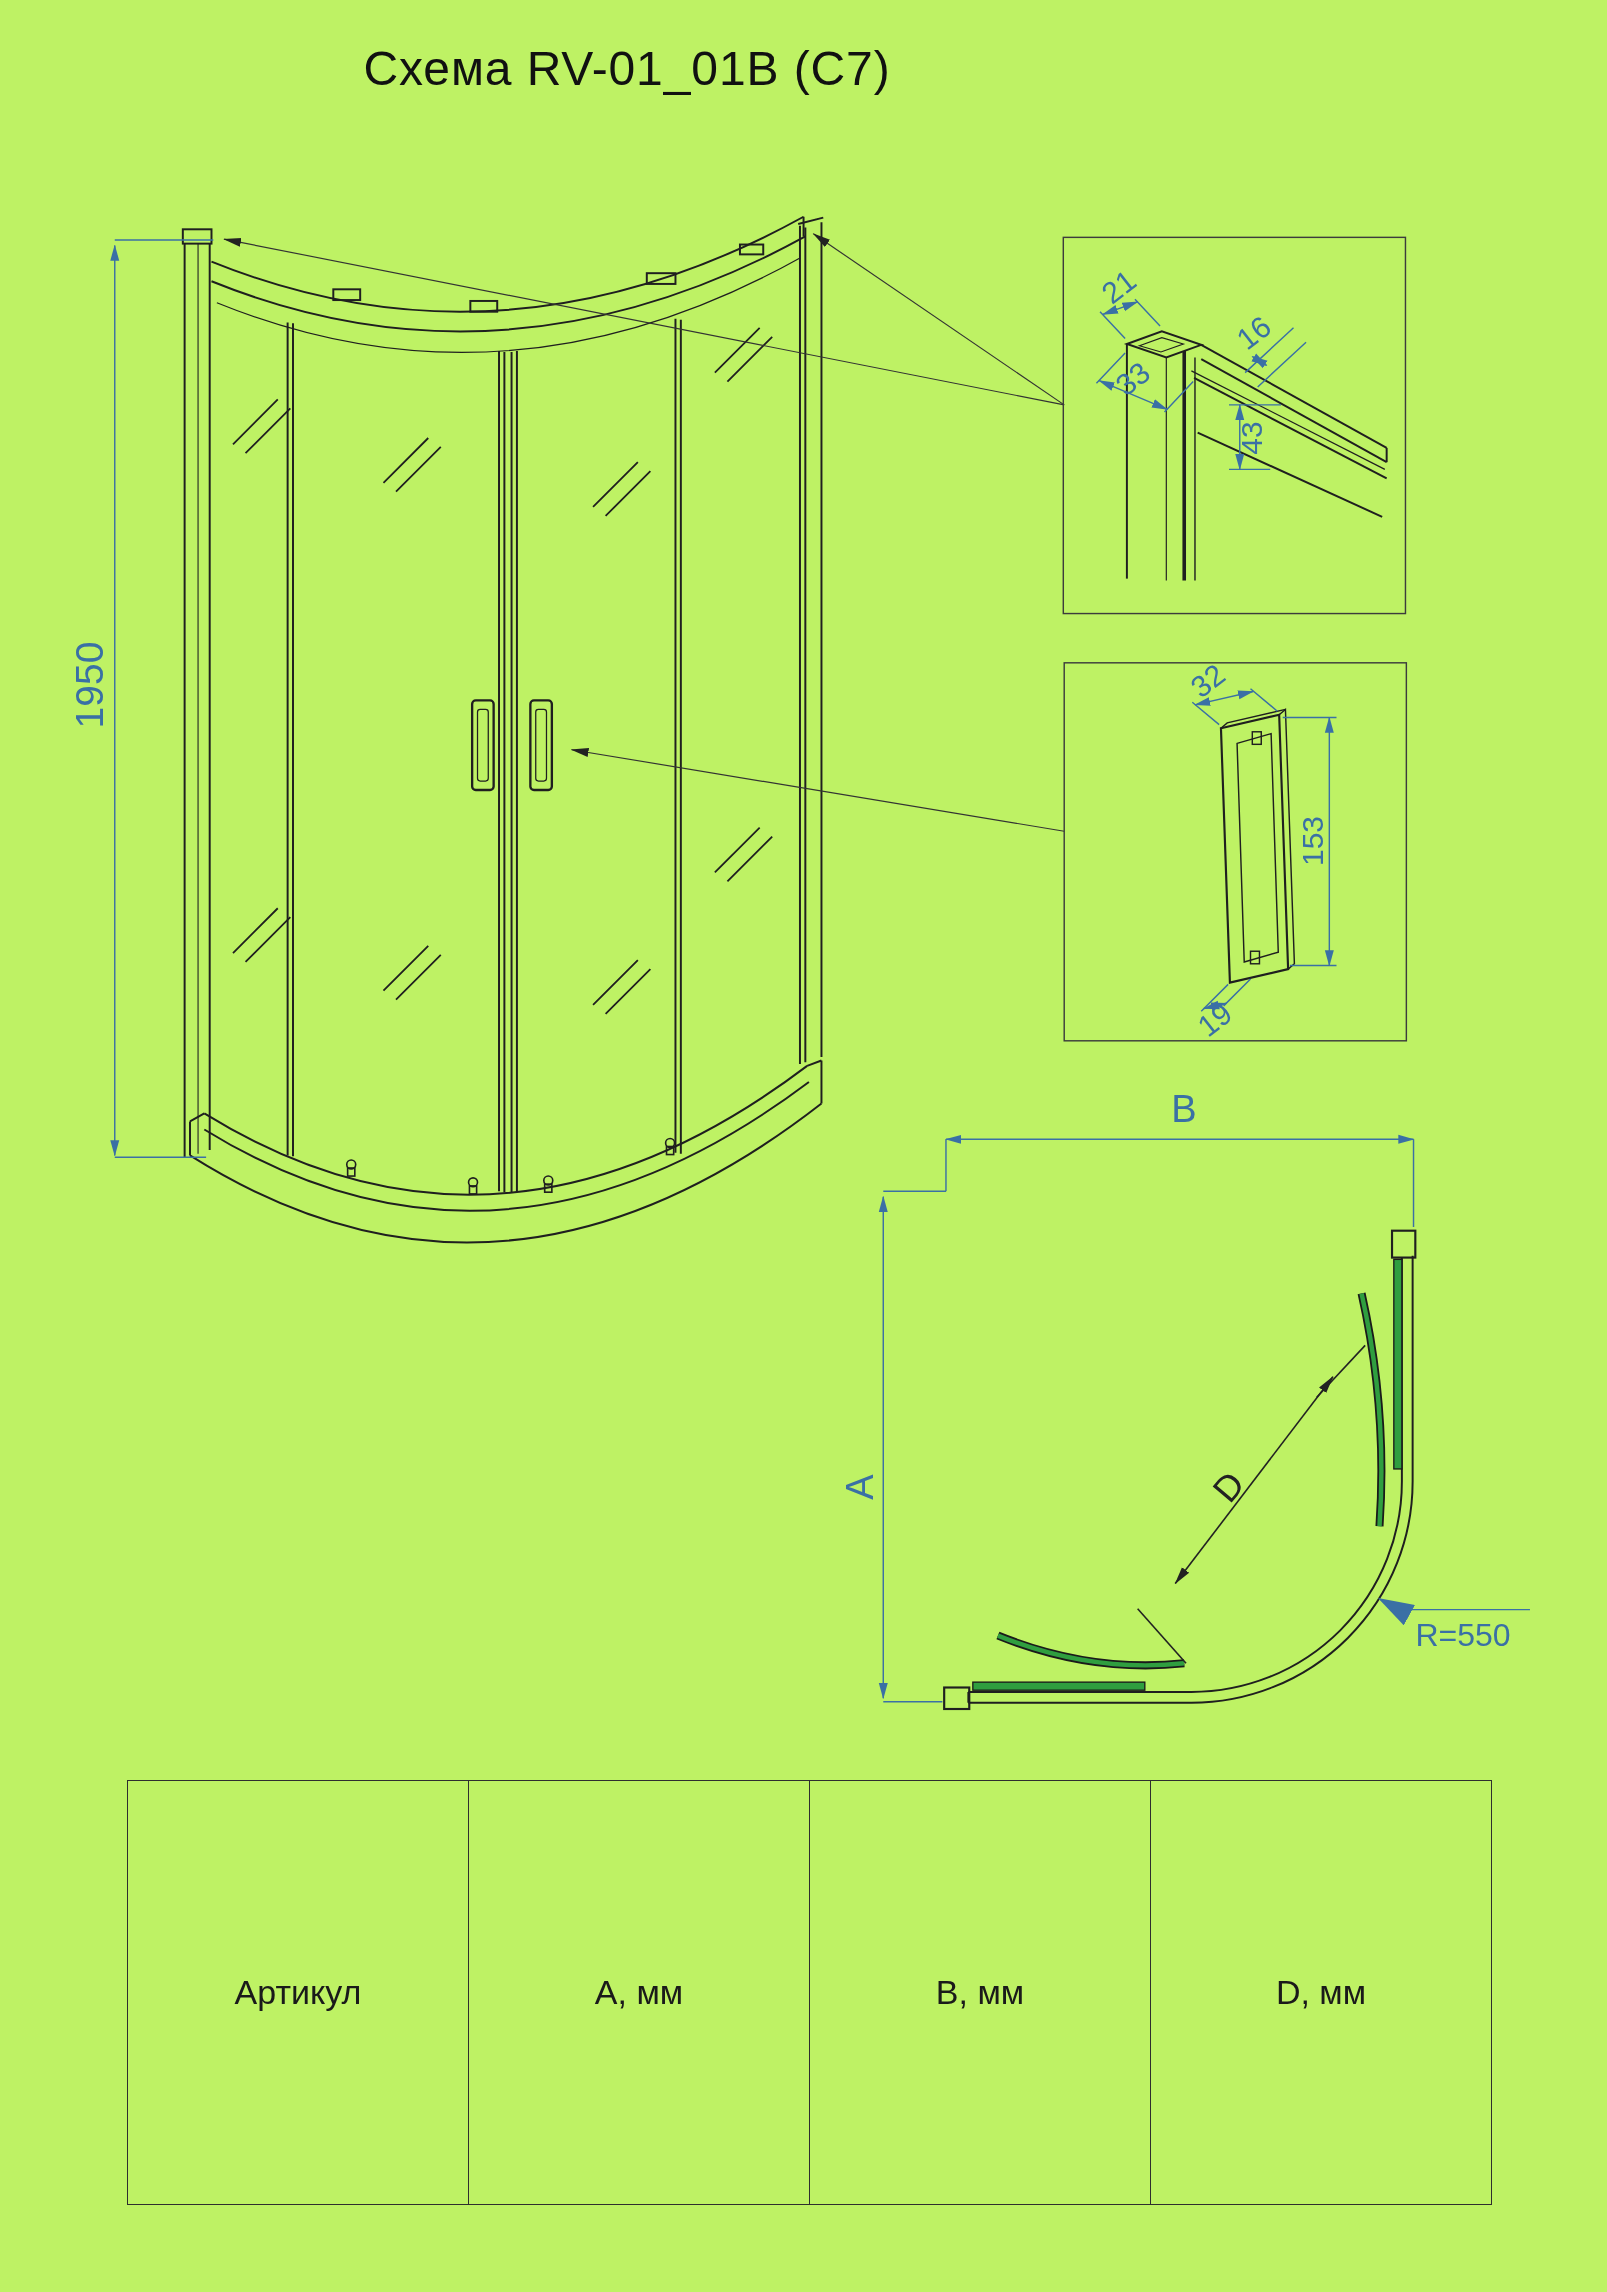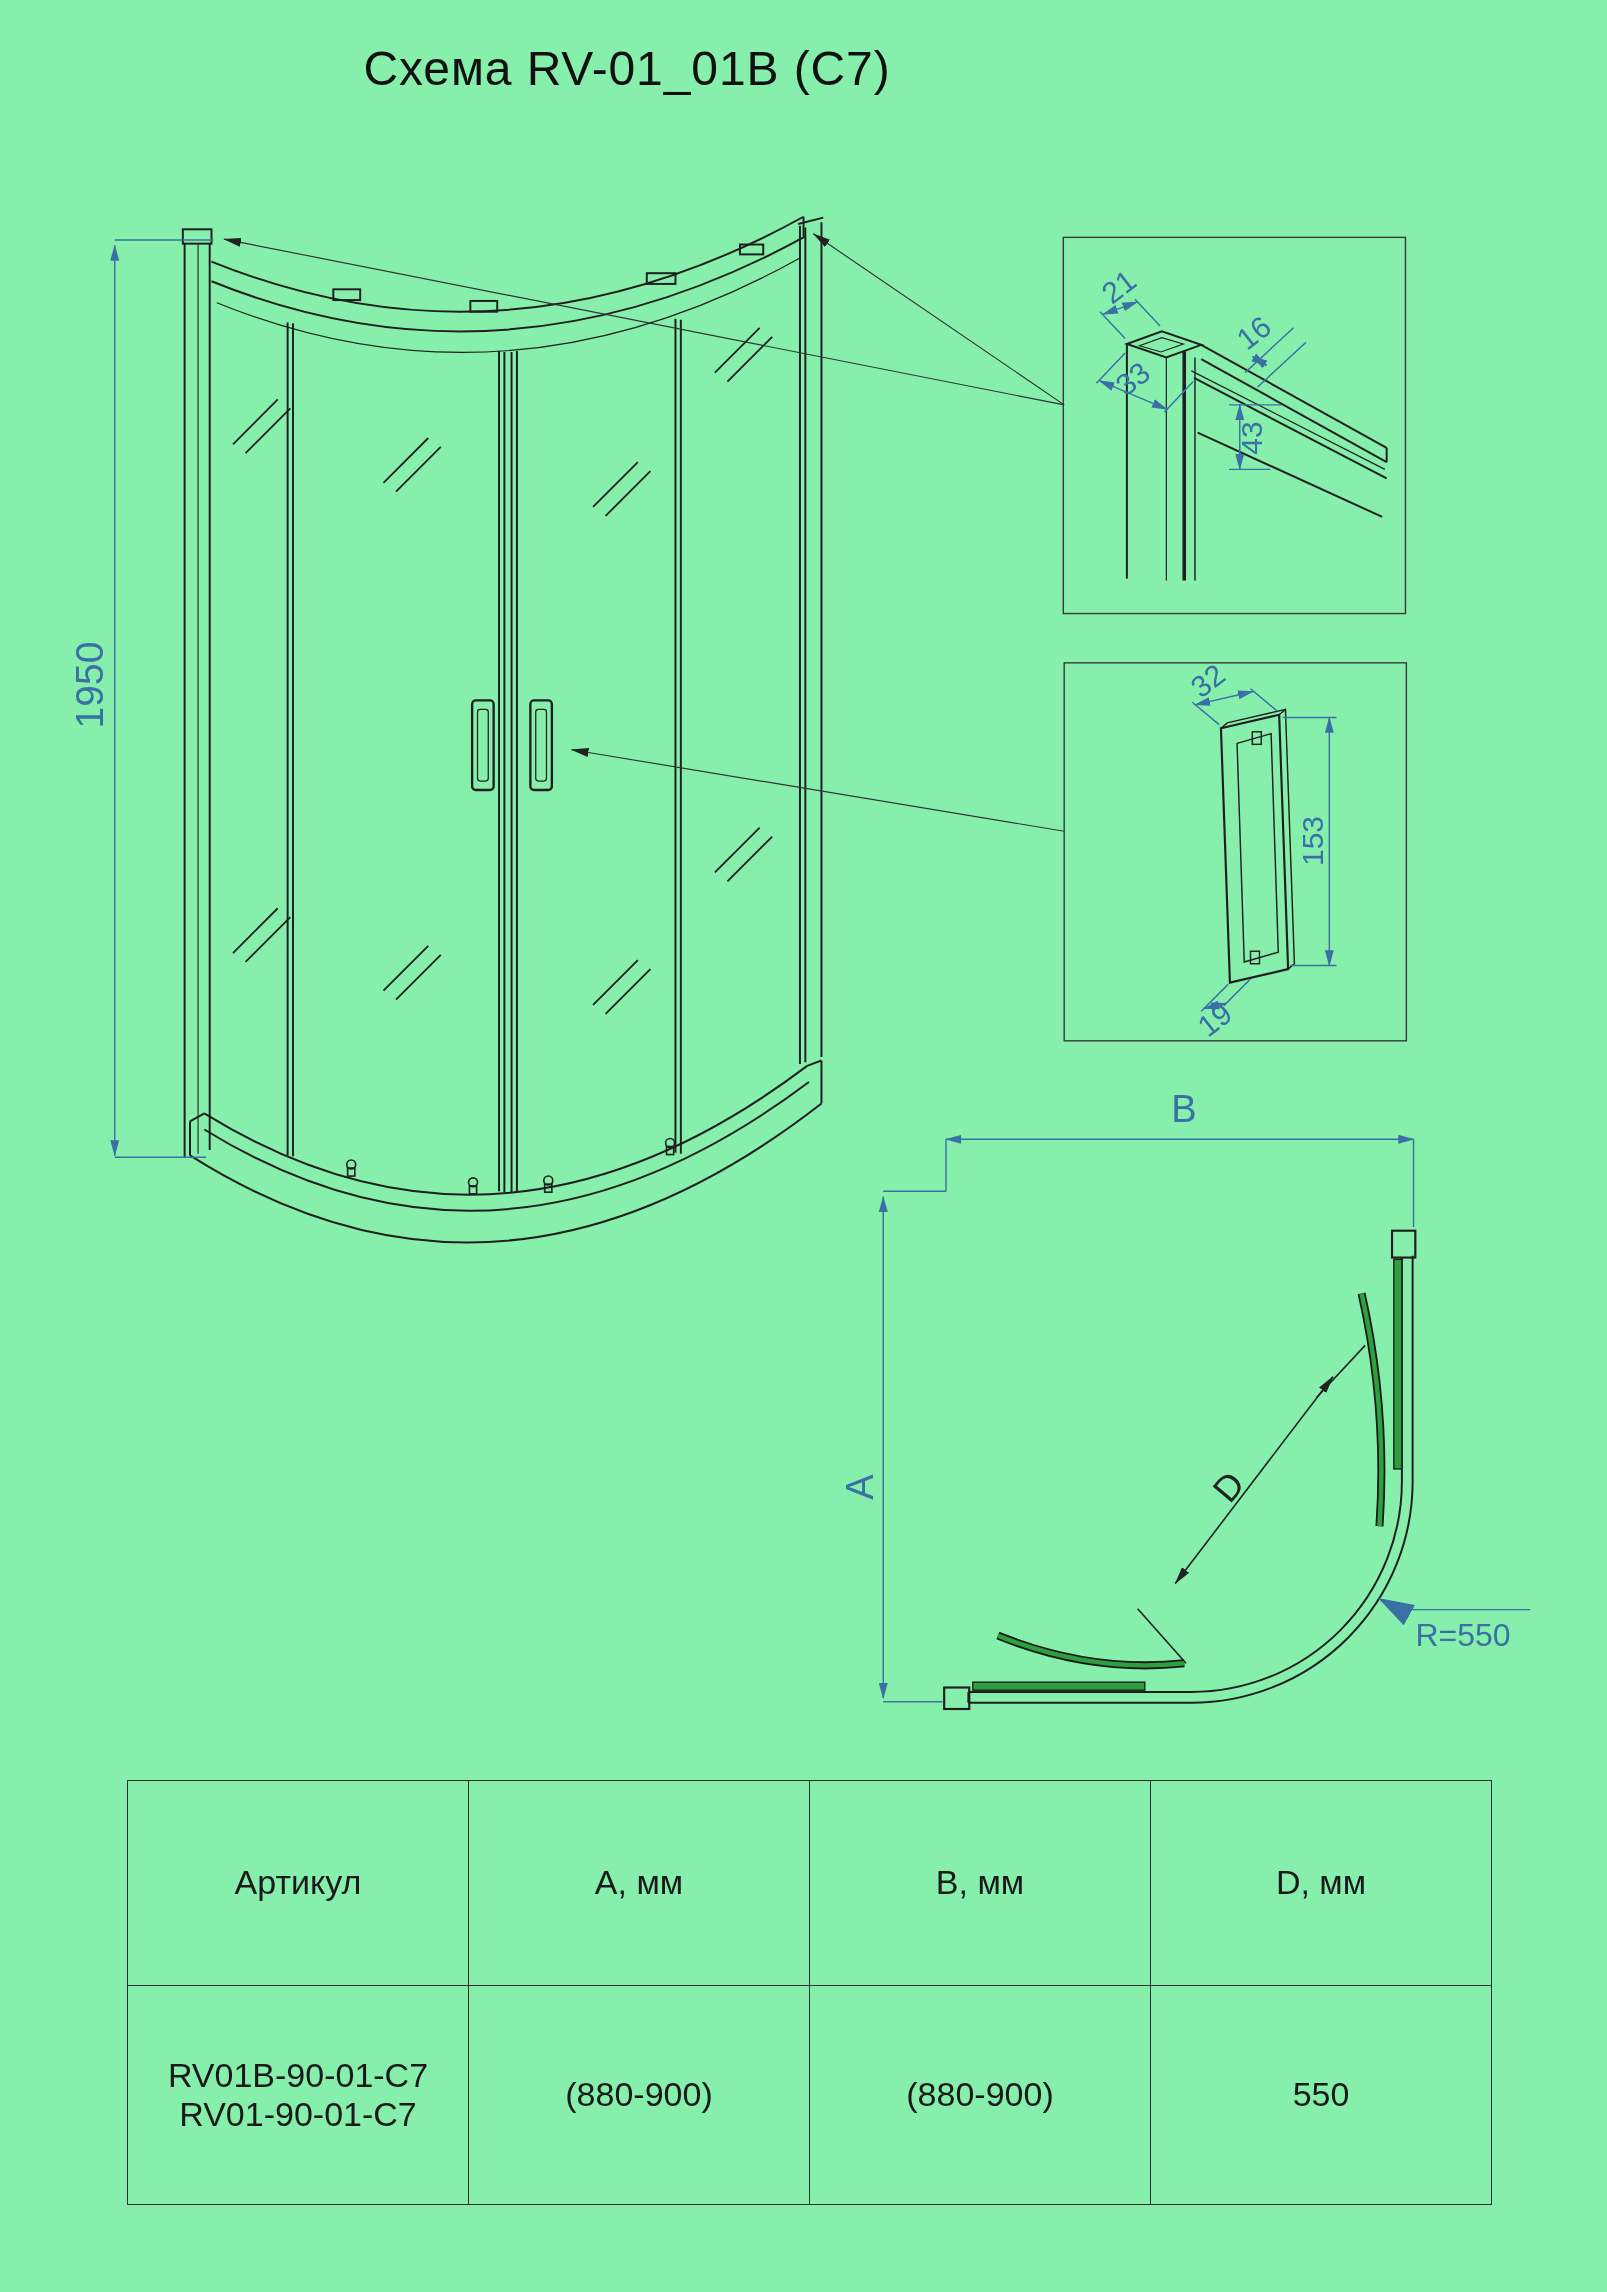--- a/index.html
+++ b/index.html
@@ -1,16 +1,16 @@
 <!DOCTYPE html>
 <html style="font-size:14.3px"><head>
 <meta charset="utf-8">
 <style>
   html,body{margin:0;padding:0;background:#ffffff;}
-  #canvas{position:relative;width:1608px;height:2293px;background:#86efac;overflow:hidden;
+  #canvas{position:relative;width:1608px;height:2293px;background:#bef264;overflow:hidden;
           font-family:"Liberation Sans",sans-serif;}
   svg{position:absolute;left:0;top:0;}
   .title{position:absolute;left:627px;top:68px;transform:translate(-50%,-50%);
          font-size:48px;color:#111;white-space:nowrap;letter-spacing:0.9px;}
   .dim{position:absolute;color:#3a70a5;white-space:nowrap;
        transform:translate(-50%,-50%) rotate(var(--r,0deg));}
   .f34{font-size:30px;} .f36{font-size:32px;margin-top:48px;} .f40{font-size:36px;}
   .f42{font-size:38px;} .f44{font-size:39px;}
   
   .spec-table{position:absolute;left:127px;top:1780px;width:1365px;height:425px;
@@ -225,26 +225,17 @@
         <col style="width:25%">
         <col style="width:25%">
       </colgroup>
     <tbody>
         <tr class="hdr">
       <th>Артикул</th>
       <th>А, мм</th>
       <th>В, мм</th>
       <th>D, мм</th>
     </tr>
-    <tr class="r2">
-      <td class="art">
-        <div>RV01B-90-01-C7</div>
-        <div>RV01-90-01-C7</div>
-      </td>
-      <td>(880-900)</td>
-      <td>(880-900)</td>
-      <td>550</td>
-    </tr>
   </tbody>
     </table>
 
 </div>
 
 
 </body></html>

